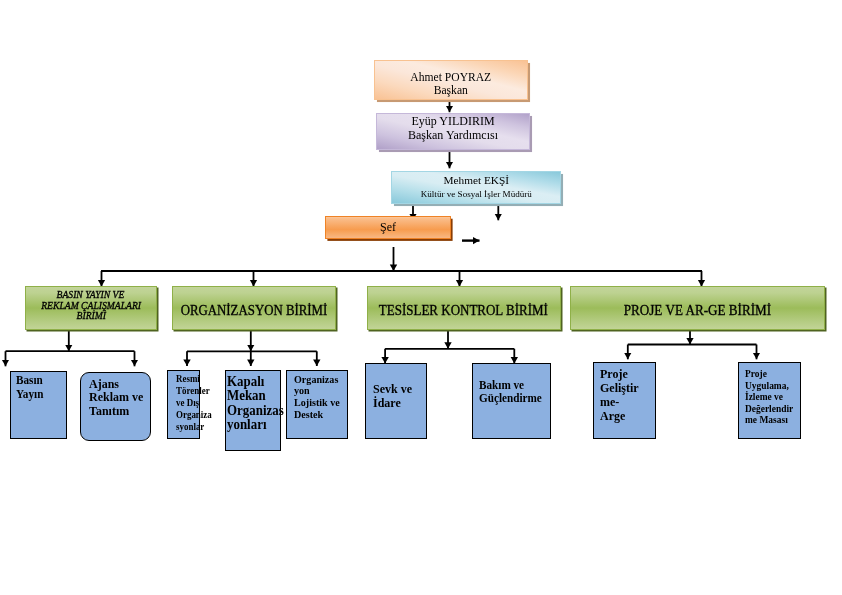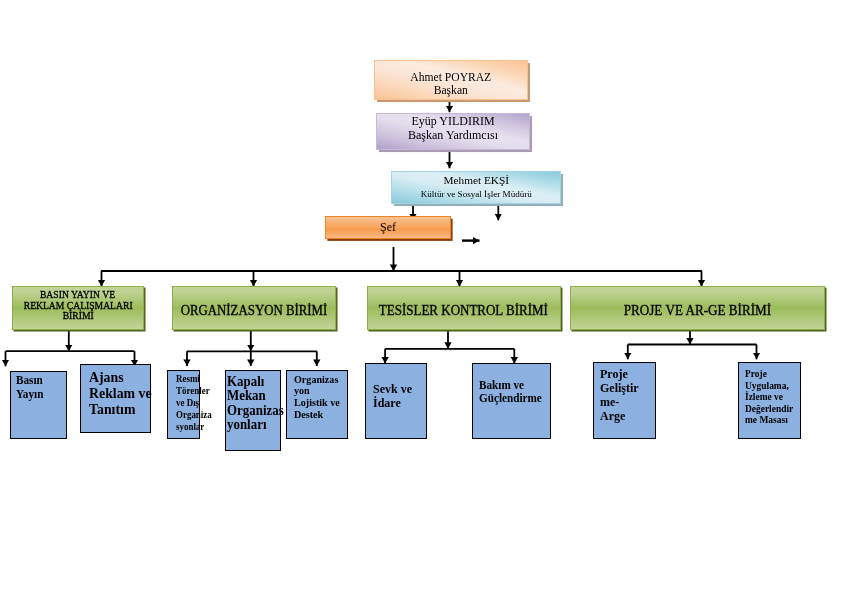--- a/index.html
+++ b/index.html
@@ -128,21 +128,21 @@
   <div class="node card card-teal" style="left:376.3px;top:170.9px;width:170px;height:33px;font-size:11.3px;margin-left:15px;">
     <span class="lbl" style="top:-0.5px"><span>Mehmet EKŞİ</span><br>
     <span style="font-size:9.1px;">Kültür ve Sosyal İşler Müdürü</span></span>
   </div>
 
   <div class="node btn-orange" style="left:325.2px;top:216px;width:125.6px;height:22.8px;font-size:12px;">
     <span class="lbl">Şef</span>
   </div>
 
 
-  <div class="node box-green" style="left:12px;top:286px;width:131.9px;height:44.4px;font-size:10.65px;line-height:0.97;">
+  <div class="node box-green" style="left:25px;top:286px;width:131.9px;height:44.4px;font-size:10.65px;line-height:0.97;font-style:italic;">
     <span class="lbl" style="top:-2.5px">
         <span class="ln"><span class="sqz">BASIN YAYIN VE</span></span>
         <span class="ln"><span class="sqz">REKLAM ÇALIŞMALARI</span></span>
         <span class="ln"><span class="sqz">BİRİMİ</span></span>
       </span>
   </div>
   <div class="node box-green" style="left:172px;top:286px;width:164px;height:44.4px;font-size:14.2px;">
     <span class="lbl">
         <span class="ln"><span class="sqz">ORGANİZASYON BİRİMİ</span></span>
       </span>
@@ -157,21 +157,21 @@
         <span class="ln"><span class="sqz2">Basın</span></span>
         <span class="ln"><span class="sqz2">Yayın</span></span>
       </span>
   </div>
 
   <div class="node box-green" style="left:569.5px;top:286px;width:255.4px;height:44.4px;font-size:14.5px;">
     <span class="lbl">
         <span class="ln"><span class="sqz">PROJE VE AR-GE BİRİMİ</span></span>
       </span>
   </div>
-  <div class="node box-blue leaf" style="left:80.3px;top:364px;width:70.5px;height:68.6px;font-size:15px;line-height:1.071;padding:3.5px 1px 0 7.6px;">
+  <div class="node box-blue leaf" style="left:80.3px;top:372px;width:70.5px;height:68.6px;font-size:13px;line-height:1.071;padding:3.5px 1px 0 7.6px;border-radius:9px;">
     <span class="lbl">
         <span class="ln"><span class="sqz2">Ajans</span></span>
         <span class="ln"><span class="sqz2">Reklam ve</span></span>
         <span class="ln"><span class="sqz2">Tanıtım</span></span>
       </span>
   </div>
   <div class="node box-blue leaf" style="left:167.3px;top:370.1px;width:33px;height:68.7px;font-size:9.697px;line-height:1.246;padding:2px 1px 0 8px;">
     <span class="lbl">
         <span class="ln"><span class="sqz2">Resmi</span></span>
         <span class="ln"><span class="sqz2">Törenler</span></span>

